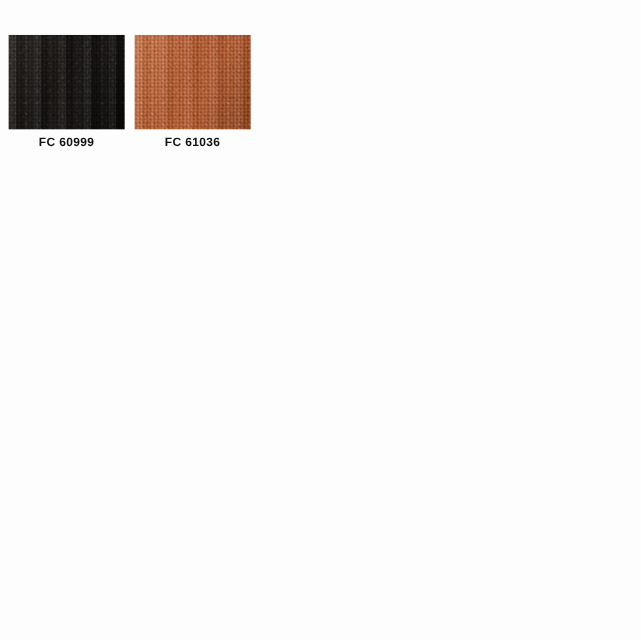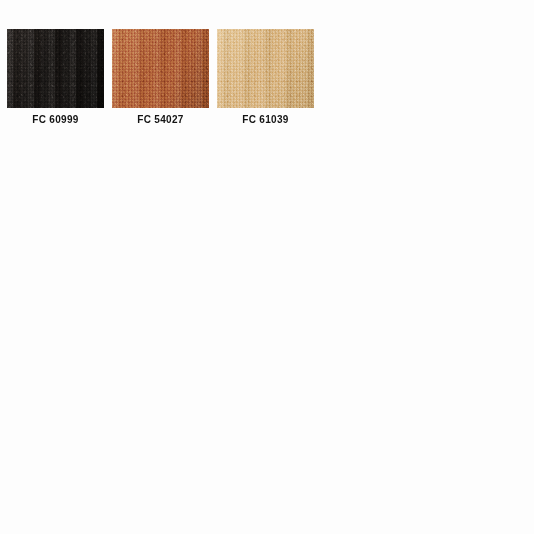--- a/index.html
+++ b/index.html
@@ -165,30 +165,21 @@
       <div class="swatch-label">FC 60999</div>
     </div>
 
     <div class="swatch-cell">
       <div class="swatch-tile">
         <div class="tile-base" style="background: linear-gradient(115deg, rgb(196, 122, 77) 0%, rgb(176, 95, 53) 42%, rgb(176, 95, 53) 62%, rgb(142, 72, 36) 100%);"></div>
         <div class="tile-bands"></div>
         <div class="tile-texture"></div>
         <div class="tile-speckle"></div>
       </div>
-      <div class="swatch-label">FC 54027</div>
+      <div class="swatch-label">FC 61036</div>
     </div>
 
-    <div class="swatch-cell">
-      <div class="swatch-tile">
-        <div class="tile-base" style="background: linear-gradient(115deg, rgb(230, 201, 155) 0%, rgb(217, 182, 131) 42%, rgb(217, 182, 131) 62%, rgb(195, 160, 107) 100%);"></div>
-        <div class="tile-bands"></div>
-        <div class="tile-texture"></div>
-        <div class="tile-speckle"></div>
-      </div>
-      <div class="swatch-label">FC 61039</div>
-    </div>
 
 
   </div>
 
   <div class="page-blank"></div>
 </div>
 
 </body></html>

